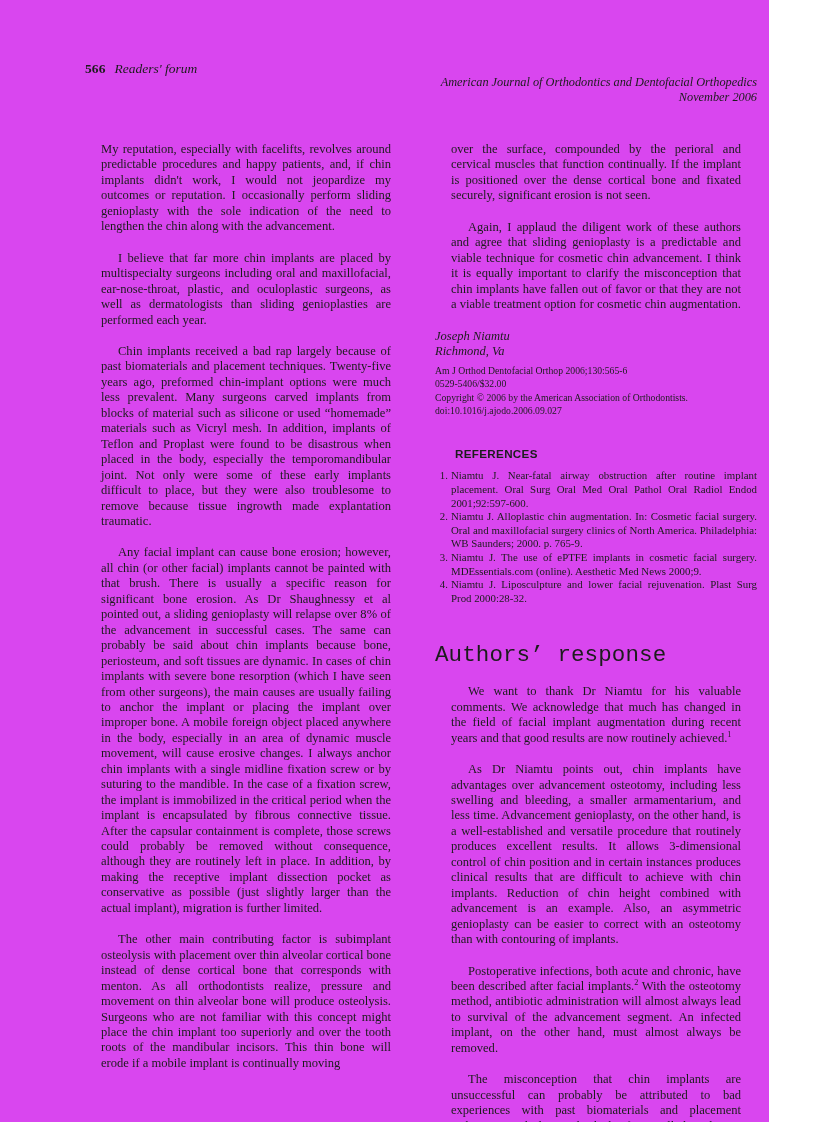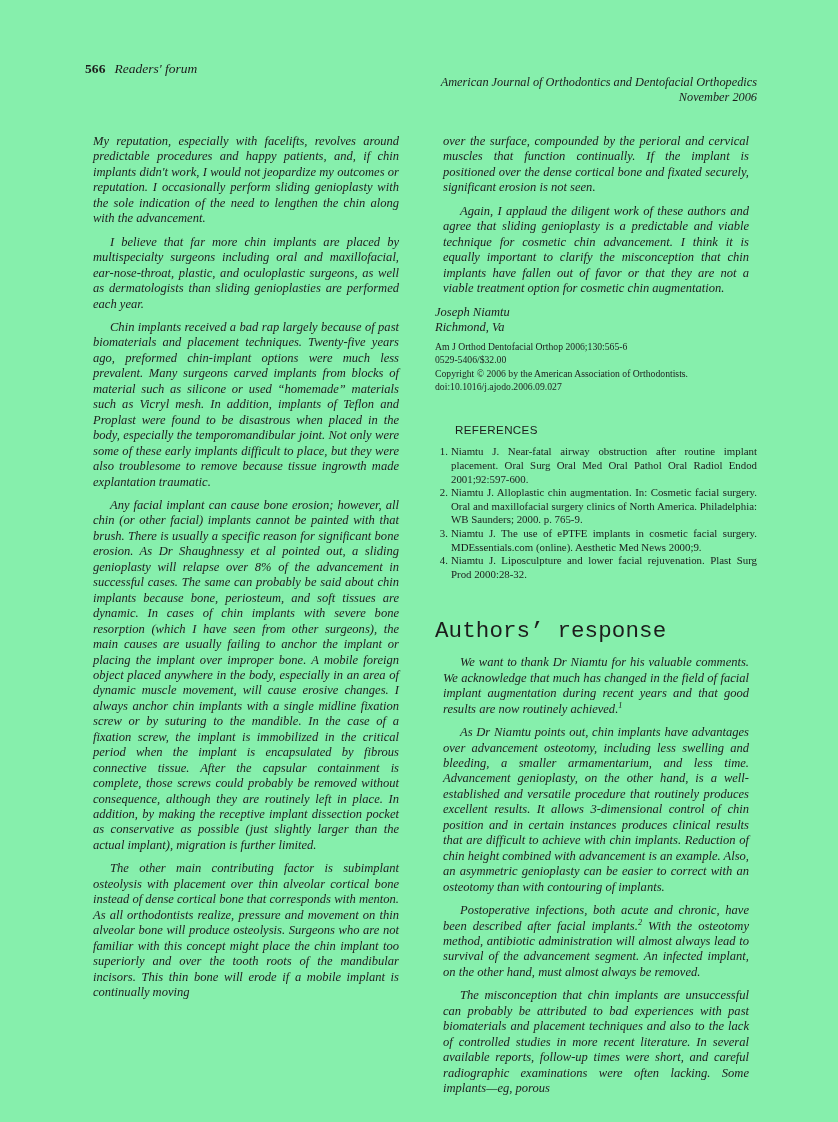--- a/index.html
+++ b/index.html
@@ -15,23 +15,23 @@
     color: #1c1c1c;
     position: relative;
     overflow: hidden;
     -webkit-font-smoothing: antialiased;
   }
 
   .page {
     position: absolute;
     left: 0;
     top: 0;
-    width: 838px;
+    width: 769px;
     height: 1122px;
-    background: #86efac;
+    background: #d946ef;
   }
 
   
   .running-head {
     position: absolute;
     left: 85px;
     top: 59px;
     width: 672px;
     height: 44px;
   }
@@ -66,28 +66,27 @@
   
   .col {
     position: absolute;
     top: 126px;
     width: 322px;
   }
   .col-left  { left: 85px; }
   .col-right { left: 435px; }
 
   p.body {
-    margin: 8px;
+    margin: 16px;
     font-size: 12.55px;
     line-height: 15.45px;
     text-align: justify;
     text-justify: inter-word;
     hyphens: none;
     text-indent: 0;
-    font-style: italic;
   }
   p.body.indent { text-indent: 17px; }
 
   sup {
     font-size: 8.2px;
     vertical-align: super;
     line-height: 0;
   }
 
   
@@ -105,21 +104,21 @@
     line-height: 13.4px;
     text-align: left;
   }
   .artinfo div { white-space: nowrap; }
 
   
   .refs-head {
     margin-top: 30px;
     margin-bottom: 9px;
     font-family: "Liberation Sans", "DejaVu Sans", sans-serif;
-    font-weight: normal;
+    font-weight: bold;
     font-size: 11.6px;
     letter-spacing: 0.35px;
     padding-left: 20px;
   }
   ol.refs {
     margin: 0;
     padding: 0;
     list-style: none;
     counter-reset: refnum;
   }

